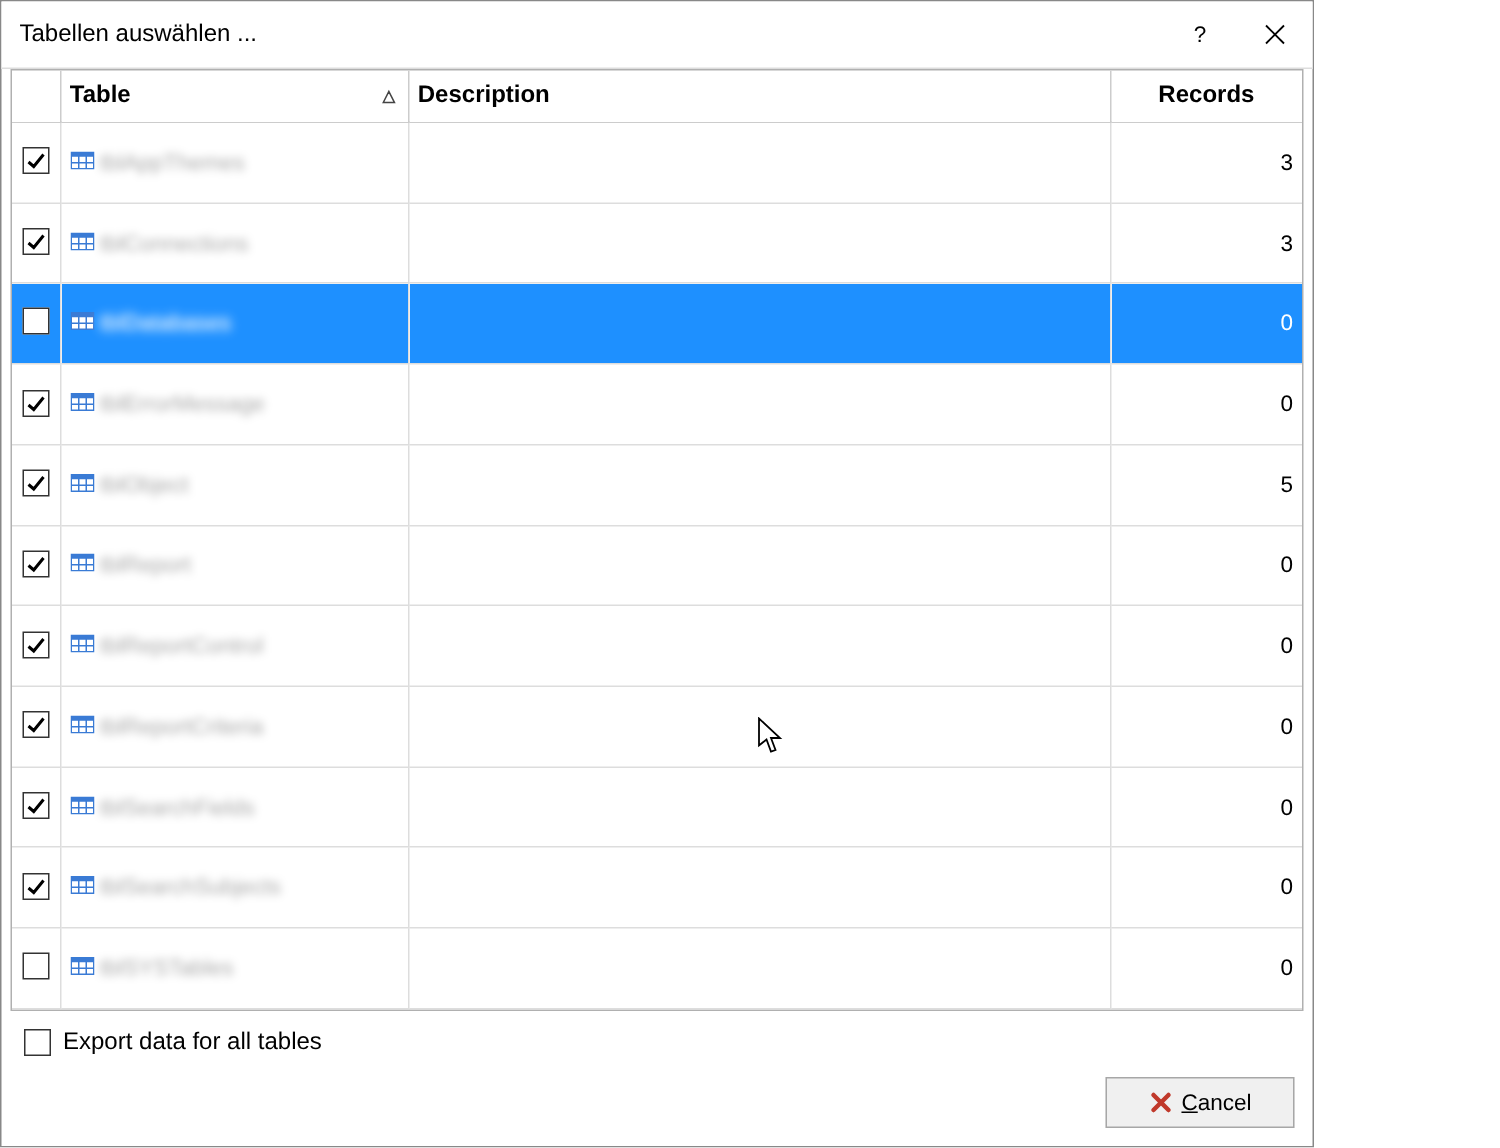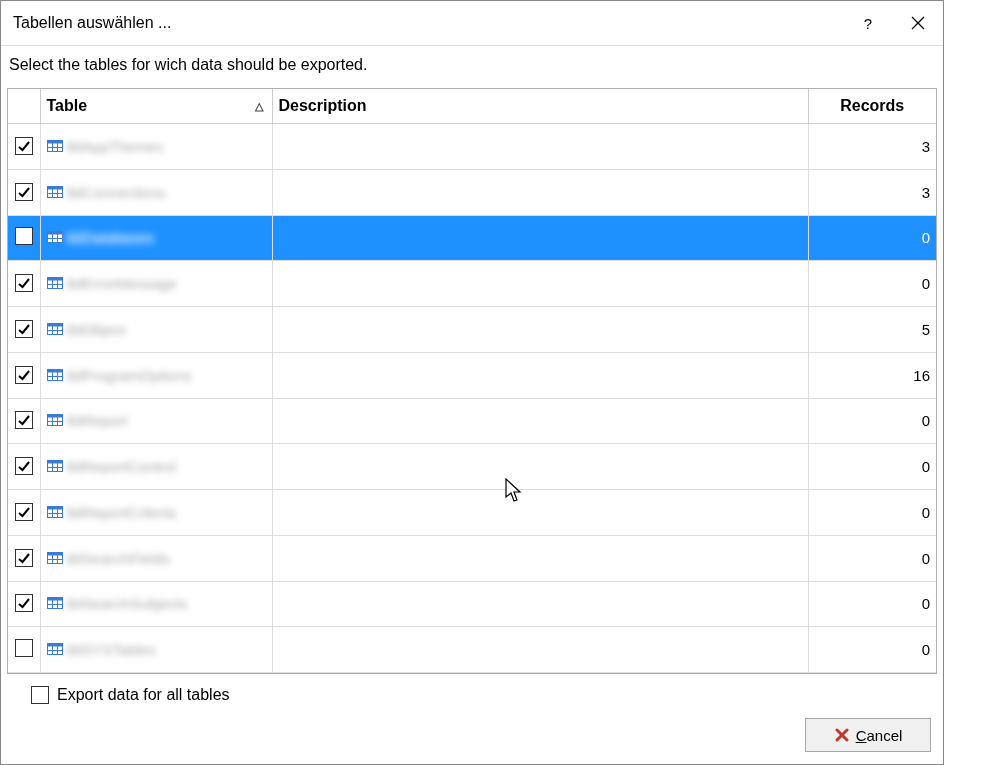--- a/index.html
+++ b/index.html
@@ -7,21 +7,21 @@
     padding: 0;
     width: 1000px;
     height: 765px;
     font-family: "Segoe UI", Tahoma, sans-serif;
     font-size: 15px;
     background: #ffffff;
     color: #000;
     overflow: hidden;
   }
   .dialog {
-    width: 944px;
+    width: 876px;
     height: 765px;
     display: flex;
     flex-direction: column;
     border: 1px solid #888;
     box-sizing: border-box;
     background: #fff;
   }
   
   .titlebar {
     display: flex;
@@ -137,21 +137,21 @@
   .cursor {
     position: absolute;
     left: 505px;
     top: 478px;
     pointer-events: none;
   }
   .cursor svg { width: 18px; height: 26px; }
 
   
   .footer {
-    padding: 12px 12px 12px 28px;
+    padding: 12px 12px 12px 13px;
     display: flex;
     flex-direction: column;
     gap: 14px;
   }
   .export-all-row {
     display: flex;
     align-items: center;
     gap: 8px;
     padding-left: 2px;
     font-size: 16px;
@@ -188,21 +188,20 @@
       <span>?</span>
     </div>
     <div class="titlebar-btn close">
       <svg viewBox="0 0 14 14">
         <line x1="1" y1="1" x2="13" y2="13" stroke="currentColor" stroke-width="1.2"></line>
         <line x1="13" y1="1" x2="1" y2="13" stroke="currentColor" stroke-width="1.2"></line>
       </svg>
     </div>
   </div>
 
-  <div class="instruction">Select the tables for wich data should be exported.</div>
 
   <div class="table-wrap">
     <table>
       <colgroup>
         <col style="width:32px">
         <col style="width:232px">
         <col>
         <col style="width:128px">
       </colgroup>
       <thead>
@@ -326,41 +325,20 @@
               </span></td>
             <td>
               <div class="table-name-cell">
                 <span><svg class="table-icon" viewBox="0 0 16 12">
                     <rect class="body" x="0.5" y="0.5" width="15" height="11"></rect>
                     <rect class="hdr" x="0.5" y="0.5" width="15" height="3"></rect>
                     <line x1="0.5" y1="7.5" x2="15.5" y2="7.5"></line>
                     <line x1="5.5" y1="0.5" x2="5.5" y2="11.5"></line>
                     <line x1="10.5" y1="0.5" x2="10.5" y2="11.5"></line>
                   </svg></span>
-                <span class="blur-text">tblProgramOptions</span>
-              </div>
-            </td>
-            <td></td>
-            <td>16</td>
-          </tr>
-          <tr>
-            <td class="check-cell"><span class="checkbox checked">
-                <svg viewBox="0 0 14 14">
-                  <polyline points="2,8 5.5,11 12,3" fill="none" stroke="#000" stroke-width="2"></polyline>
-                </svg>
-              </span></td>
-            <td>
-              <div class="table-name-cell">
-                <span><svg class="table-icon" viewBox="0 0 16 12">
-                    <rect class="body" x="0.5" y="0.5" width="15" height="11"></rect>
-                    <rect class="hdr" x="0.5" y="0.5" width="15" height="3"></rect>
-                    <line x1="0.5" y1="7.5" x2="15.5" y2="7.5"></line>
-                    <line x1="5.5" y1="0.5" x2="5.5" y2="11.5"></line>
-                    <line x1="10.5" y1="0.5" x2="10.5" y2="11.5"></line>
-                  </svg></span>
                 <span class="blur-text">tblReport</span>
               </div>
             </td>
             <td></td>
             <td>0</td>
           </tr>
           <tr>
             <td class="check-cell"><span class="checkbox checked">
                 <svg viewBox="0 0 14 14">
                   <polyline points="2,8 5.5,11 12,3" fill="none" stroke="#000" stroke-width="2"></polyline>

